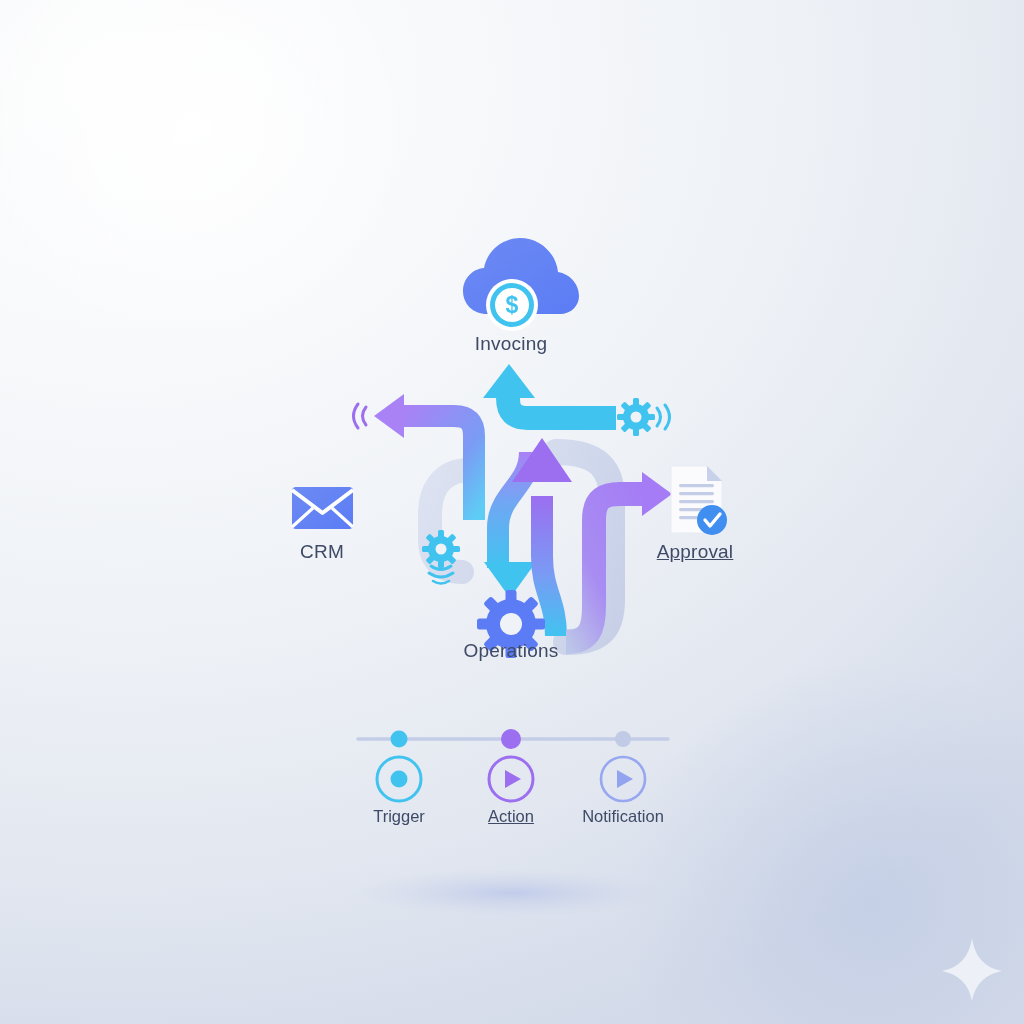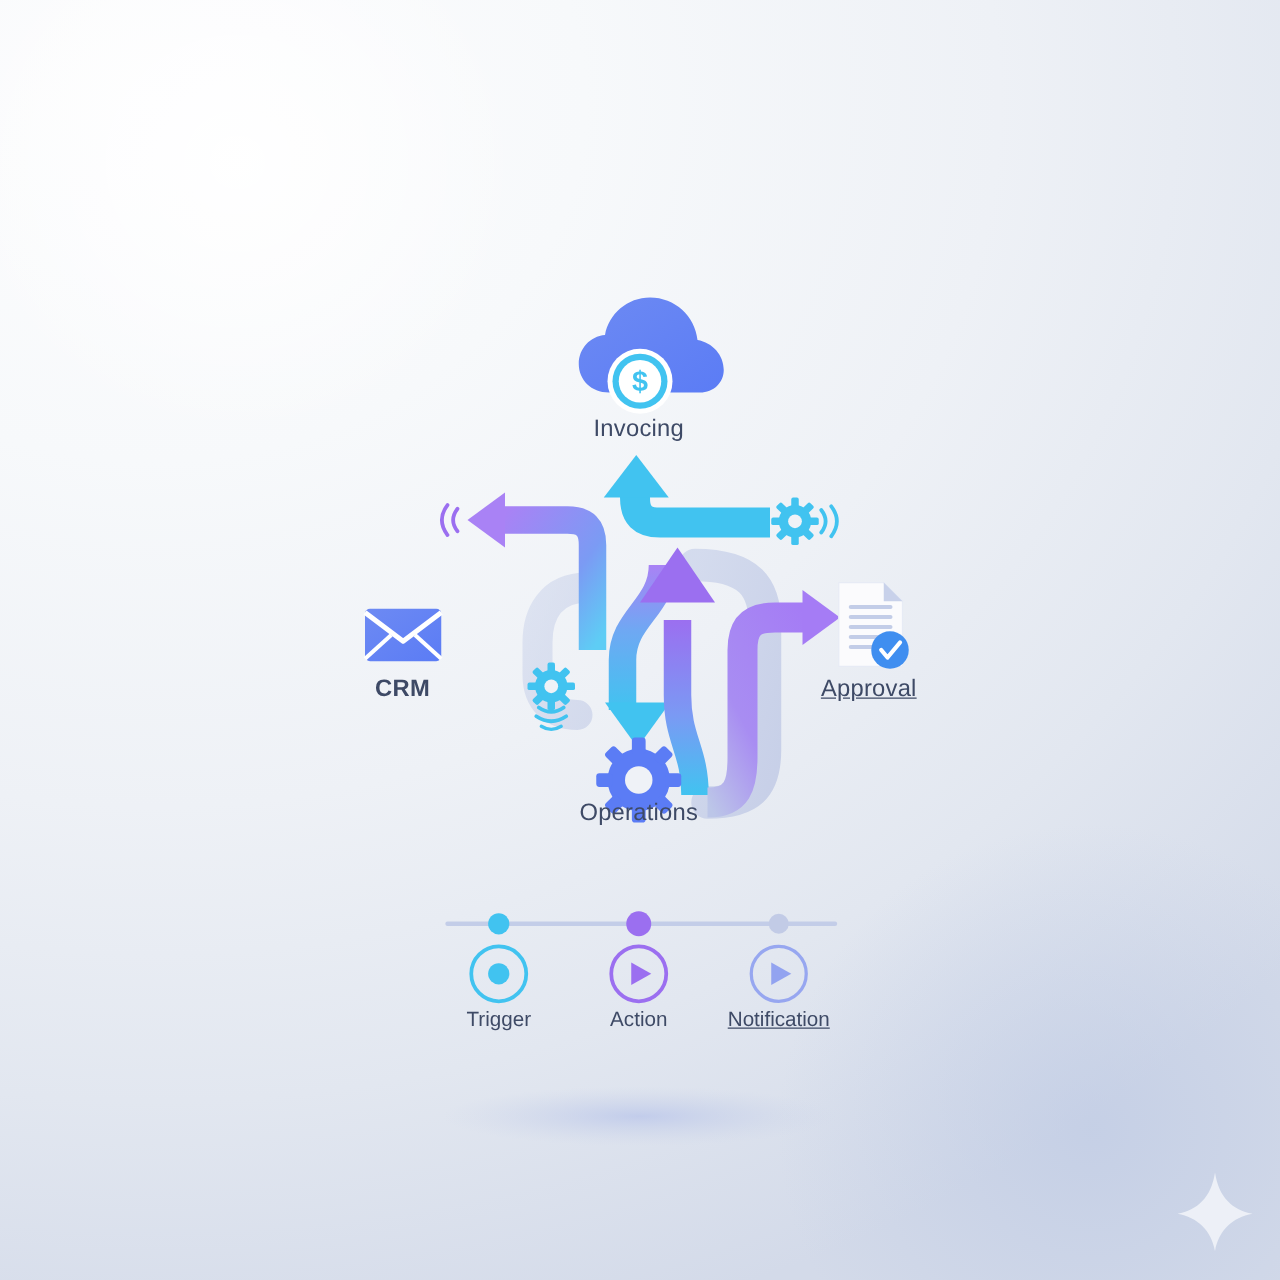--- a/index.html
+++ b/index.html
@@ -261,21 +261,21 @@
     </g>
 
     <path d="M 972 938
              C 975 958 986 968 1002 971
              C 986 974 975 984 972 1001
              C 969 984 958 974 942 971
              C 958 968 969 958 972 938 Z" fill="#eef1f8" opacity="0.95"></path>
   </svg>
 
   <div class="node-label" style="left:511px; top:333px;">Invocing</div>
-  <div class="node-label" style="left:322px; top:541px;font-weight:bold;">CRM</div>
+  <div class="node-label" style="left:322px; top:541px;">CRM</div>
   <div class="node-label" style="left:695px; top:541px;text-decoration:underline;">Approval</div>
   <div class="node-label" style="left:511px; top:640px;">Operations</div>
 
   <div class="step-label" style="left:399px; top:807px;">Trigger</div>
-  <div class="step-label" style="left:511px; top:807px;">Action</div>
-  <div class="step-label" style="left:623px; top:807px;text-decoration:underline;">Notification</div>
+  <div class="step-label" style="left:511px; top:807px;text-decoration:underline;">Action</div>
+  <div class="step-label" style="left:623px; top:807px;">Notification</div>
 
 </div>
 
 </body></html>

